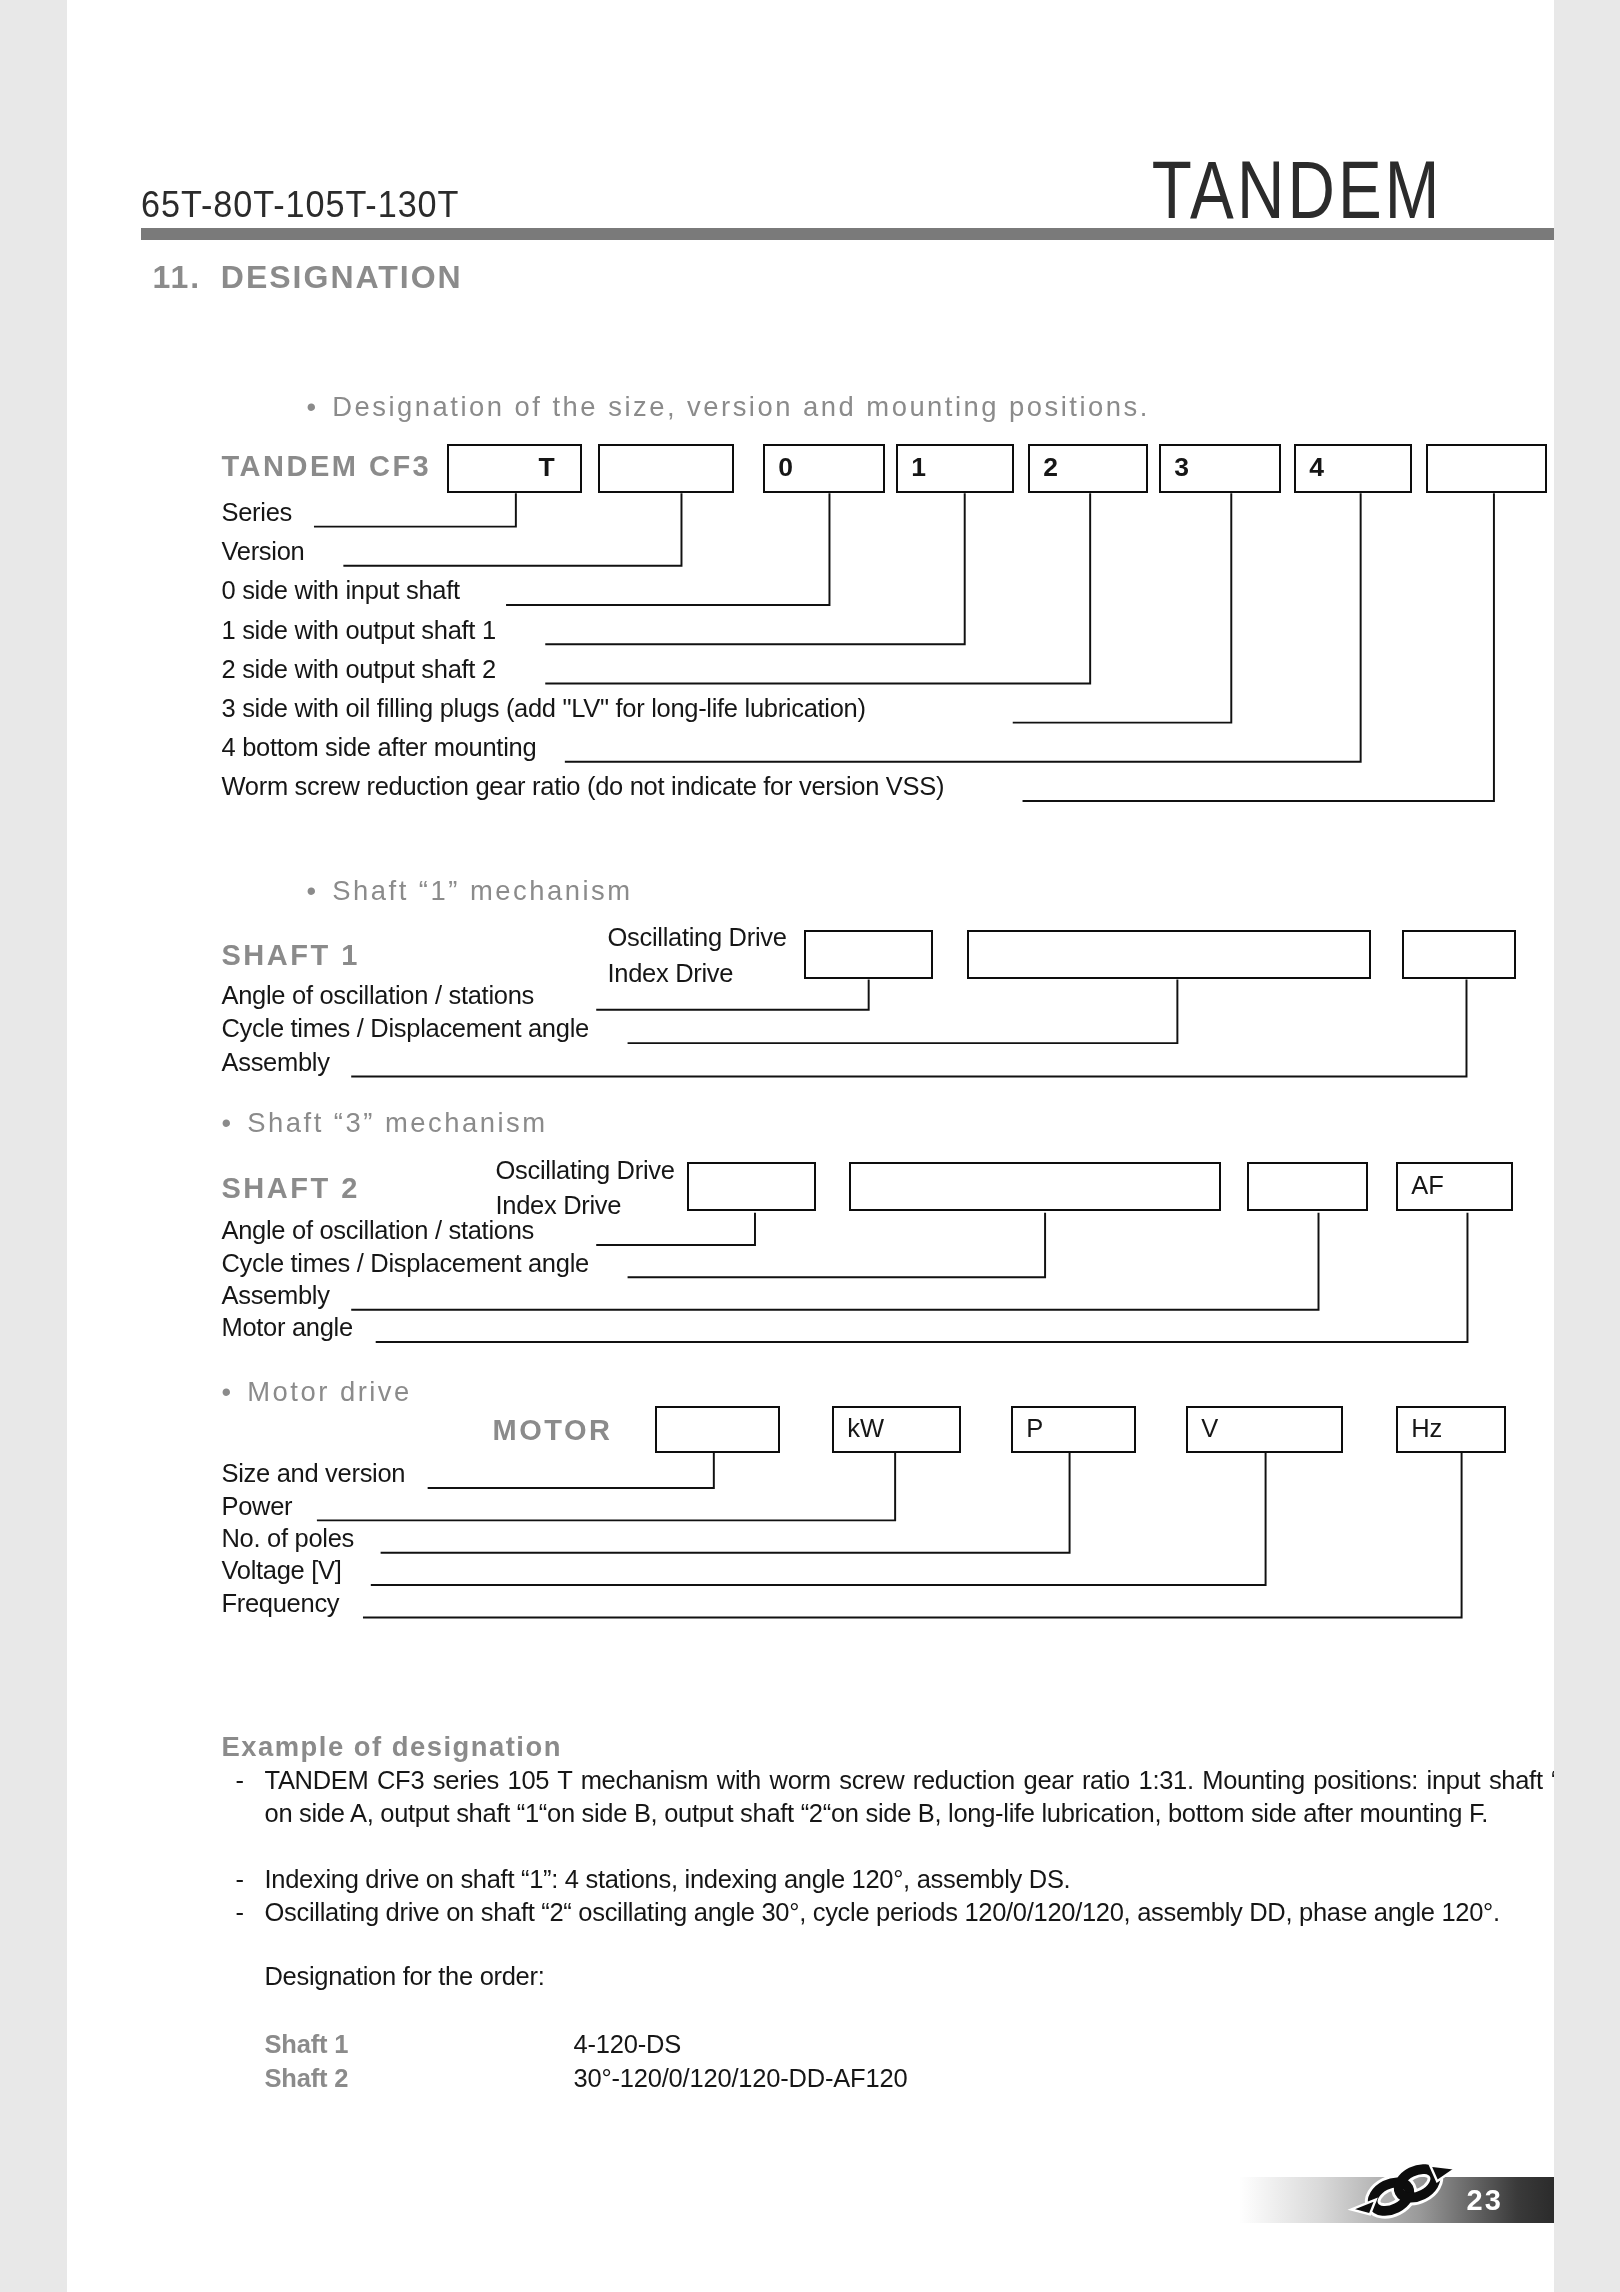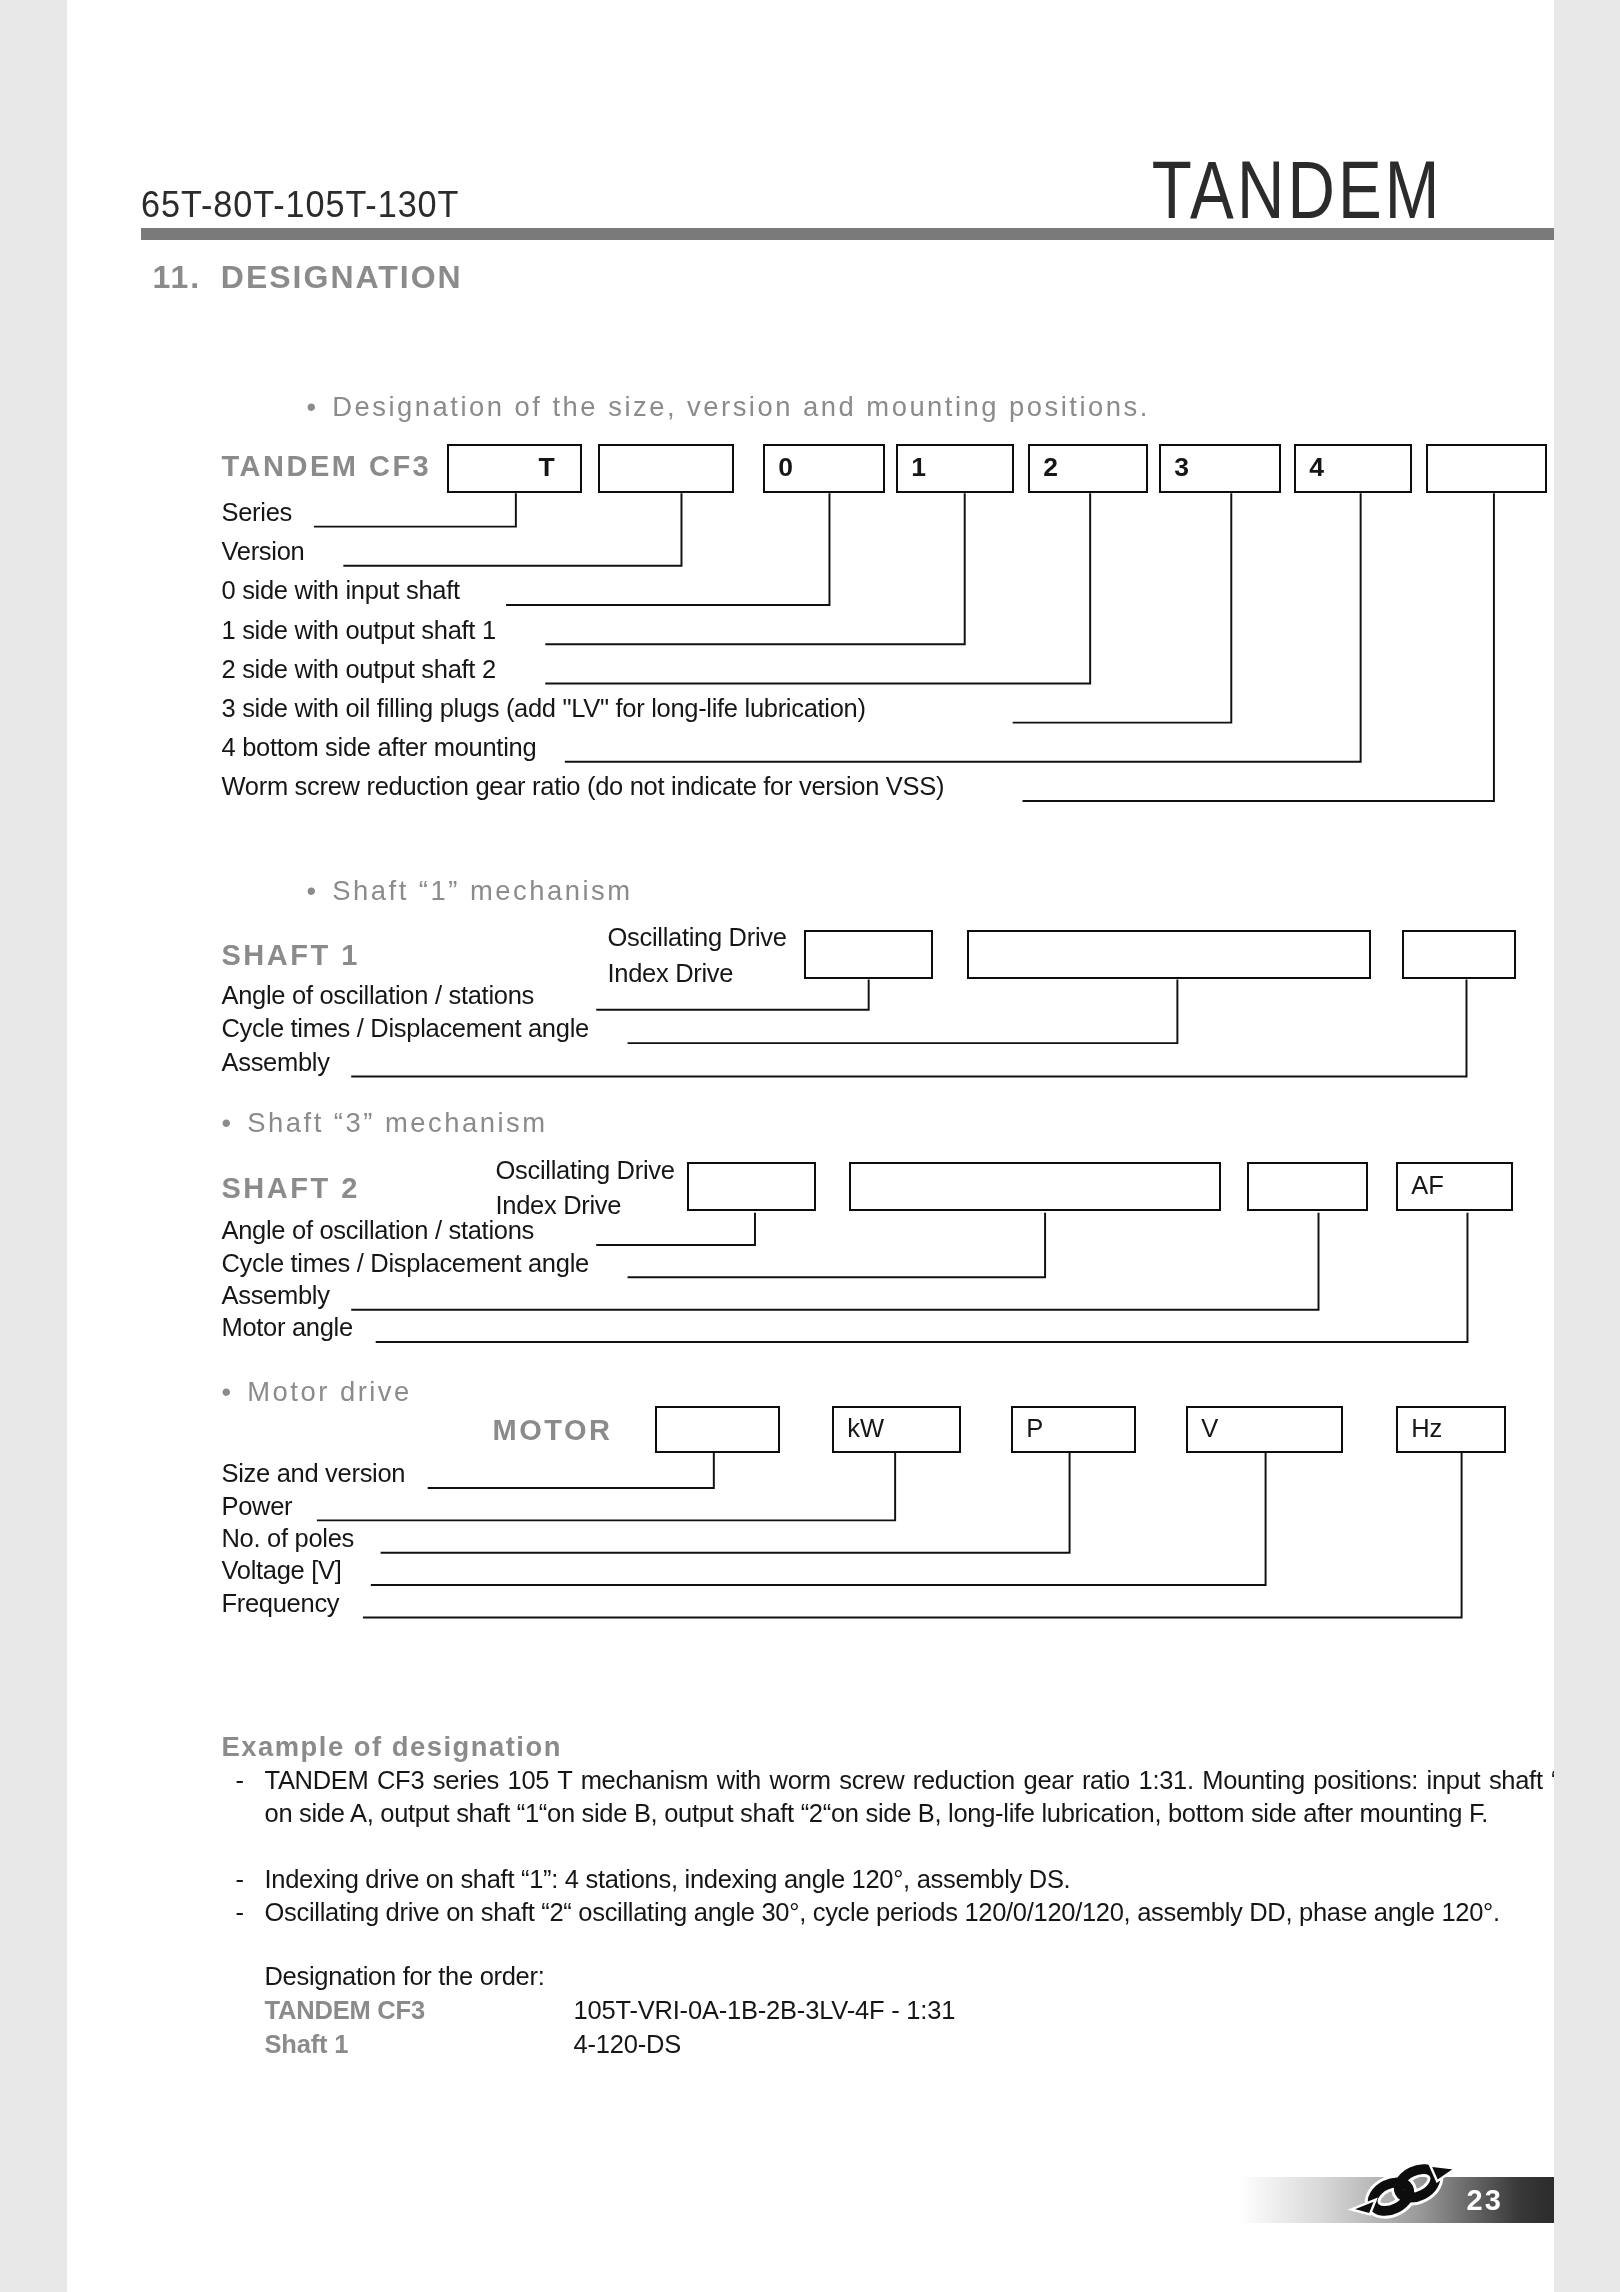--- a/index.html
+++ b/index.html
@@ -213,25 +213,25 @@
     <span class="dash">-</span>
       <span class="ext">Indexing drive on shaft “1”: 4 stations, indexing angle 120°, assembly DS.</span>
   </div>
   <div class="ex" style="left:169px;top:1896px">
     <span class="dash">-</span>
       <span class="ext jt">Oscillating drive on shaft “2“ oscillating angle 30°, cycle periods 120/0/120/120, assembly DD, phase angle 120°.</span>
   </div>
 
   <div class="abs lbl" style="left:198px;top:1962px">Designation for the order:</div>
 
-  <div class="ord" style="left:198px;top:1996px">
-    <span class="ol">TANDEM CF3</span><span class="ov">105T-VRI-0A-1B-2B-3LV-4F - 1:31</span>
-  </div>
   <div class="ord" style="left:198px;top:2030px">
     <span class="ol">Shaft 1</span><span class="ov">4-120-DS</span>
+  </div>
+  <div class="ord" style="left:198px;top:2064px">
+    <span class="ol">Shaft 2</span><span class="ov">30°-120/0/120/120-DD-AF120</span>
   </div>
 
   <div class="abs fbar"></div>
   <svg class="abs flogo" width="116" height="76" viewBox="0 0 118 78">
     <g transform="rotate(-27 59 39)">
       <ellipse cx="44" cy="39" rx="20" ry="13" fill="none" stroke="#ffffff" stroke-width="16"></ellipse>
       <ellipse cx="74" cy="39" rx="20" ry="13" fill="none" stroke="#ffffff" stroke-width="16"></ellipse>
       <ellipse cx="44" cy="39" rx="20" ry="13" fill="none" stroke="#0d0d0d" stroke-width="10"></ellipse>
       <ellipse cx="74" cy="39" rx="20" ry="13" fill="none" stroke="#0d0d0d" stroke-width="10"></ellipse>
     </g>

